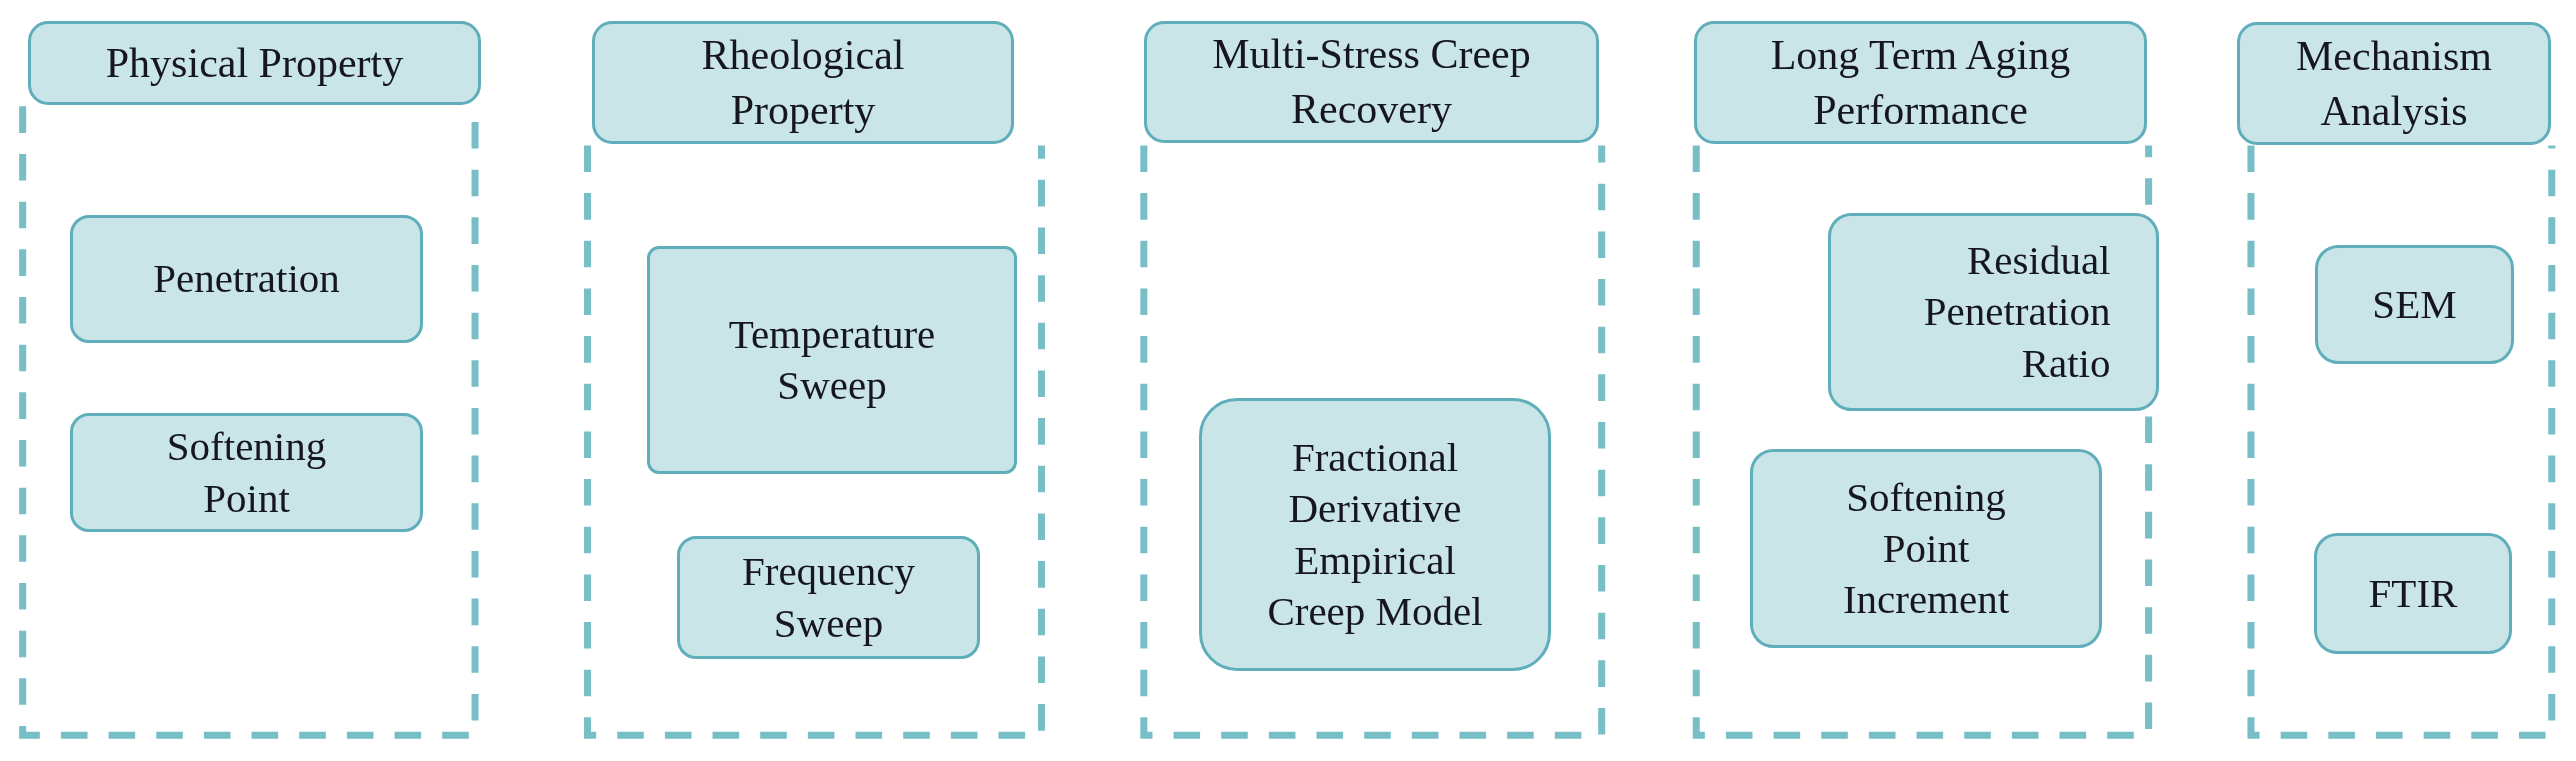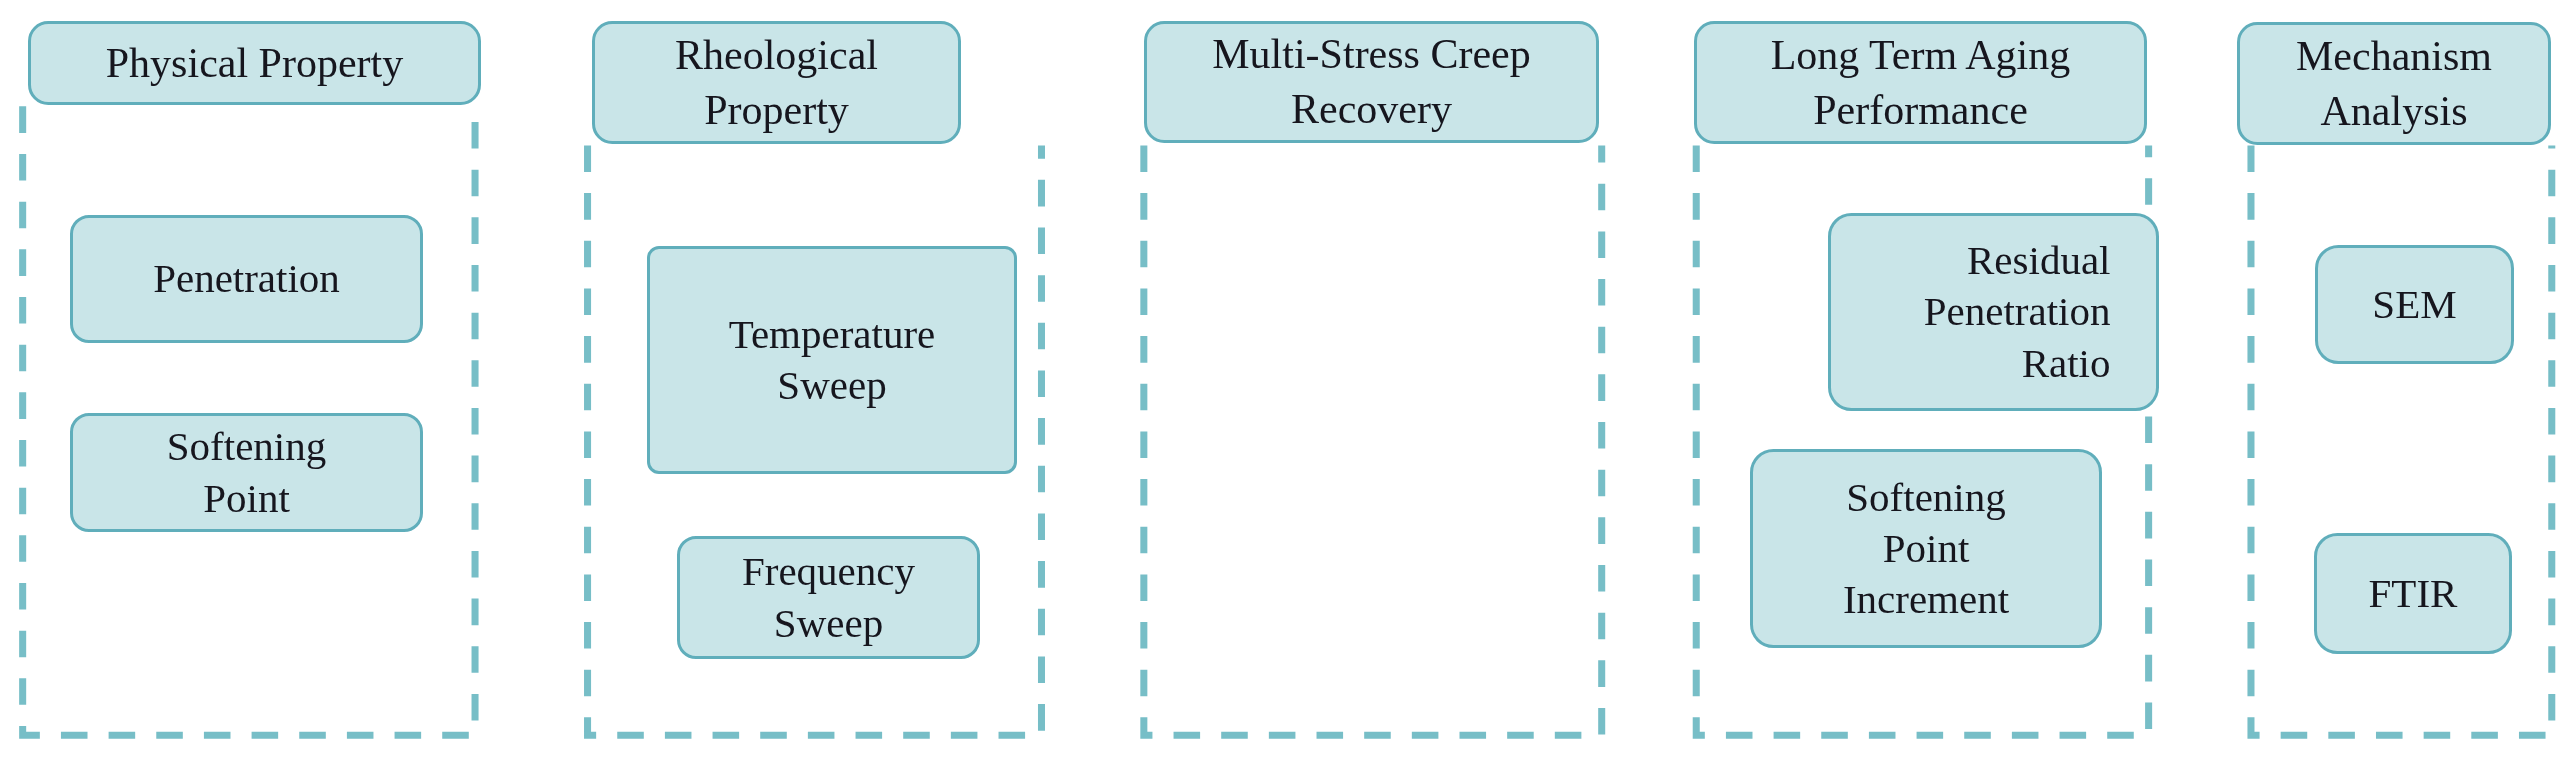--- a/index.html
+++ b/index.html
@@ -73,32 +73,35 @@
   <div class="node item" style="left:70px; top:215px; width:353px; height:128px;">
     <span>Penetration</span>
   </div>
   <div class="node header" style="left:28px; top:21px; width:453px; height:84px;">
     <span>Physical Property</span>
   </div>
   <div class="node item" style="left:70px; top:413px; width:353px; height:119px;">
     <span style="width:211px;">Softening Point</span>
   </div>
 
-  <div class="node header" style="left:592px; top:21px; width:369px; height:123px;">
+  <div class="node header" style="left:592px; top:21px; width:422px; height:123px;">
     <span style="width:266px;">Rheological Property</span>
   </div>
   <div class="node item" style="left:647px; top:246px; width:370px; height:228px;border-radius:12px;">
     <span style="width:258px;">Temperature Sweep</span>
   </div>
   <div class="node item" style="left:677px; top:527px; width:303px; height:123px;margin-top:9px;">
     <span style="width:234px;">Frequency Sweep</span>
   </div>
 
   <div class="node header" style="left:1144px; top:21px; width:455px; height:122px;">
     <span style="width:383px;">Multi-Stress Creep Recovery</span>
+  </div>
+  <div class="node item r-lg" style="left:1199px; top:398px; width:352px; height:273px;">
+    <span style="width:242px;">Fractional Derivative Empirical Creep Model</span>
   </div>
 
   <div class="node header" style="left:1694px; top:21px; width:453px; height:123px;">
     <span style="width:336px;">Long Term Aging Performance</span>
   </div>
   <div class="node item r-md" style="left:1828px; top:213px; width:331px; height:198px;text-align:right;">
     <span style="width:234px;">Residual Penetration Ratio</span>
   </div>
   <div class="node item r-md" style="left:1750px; top:449px; width:352px; height:199px;">
     <span style="width:195px;">Softening Point Increment</span>

